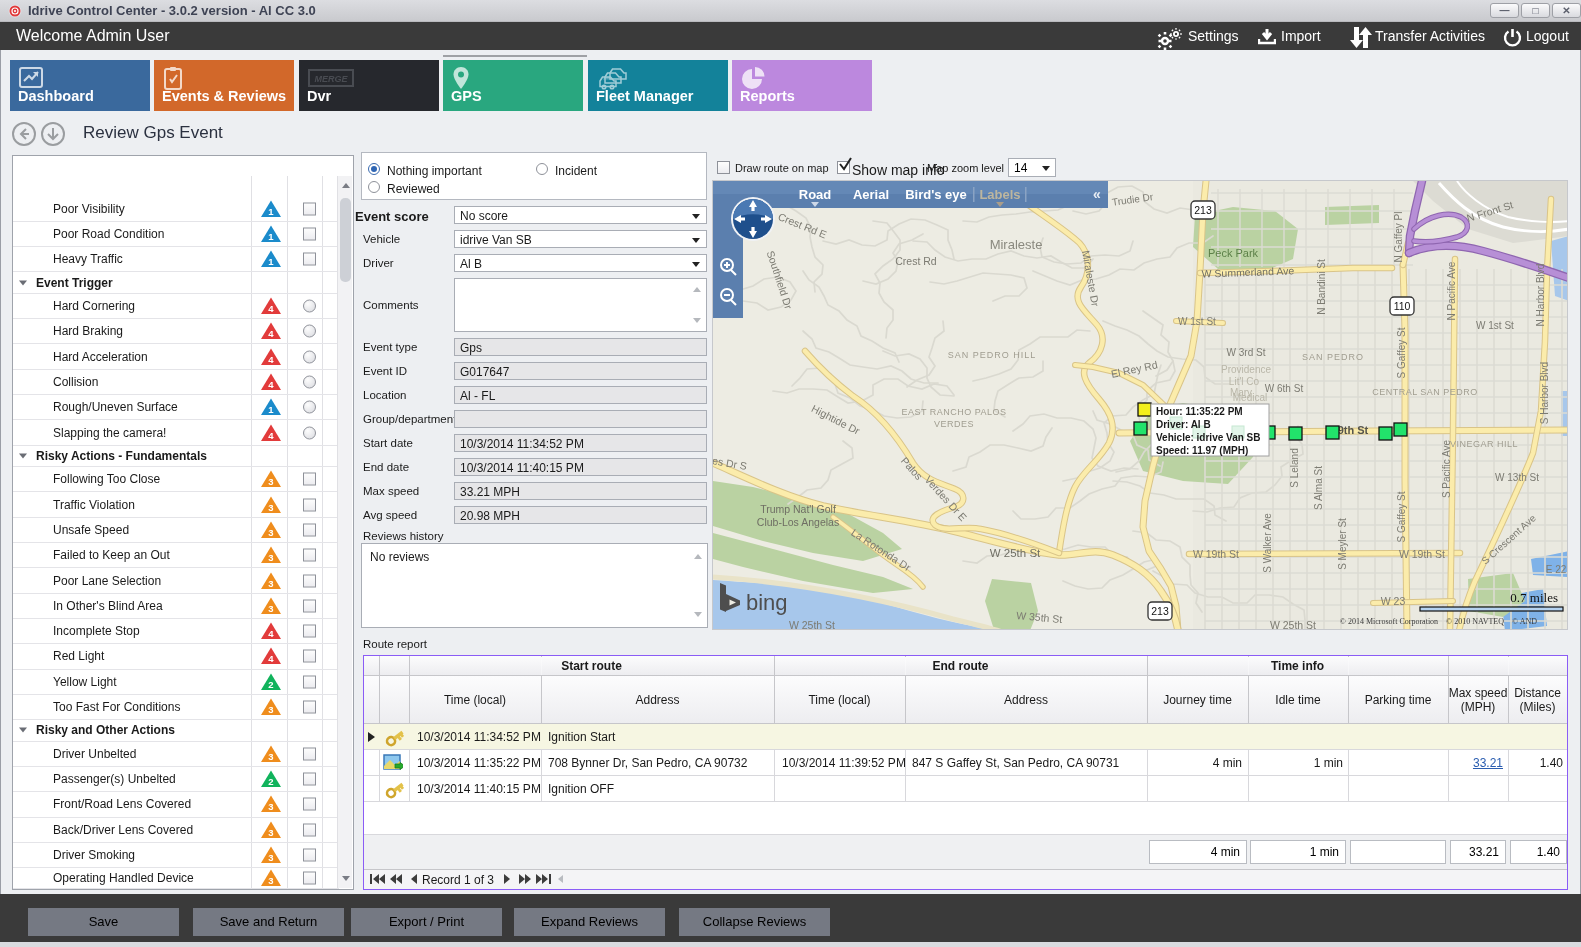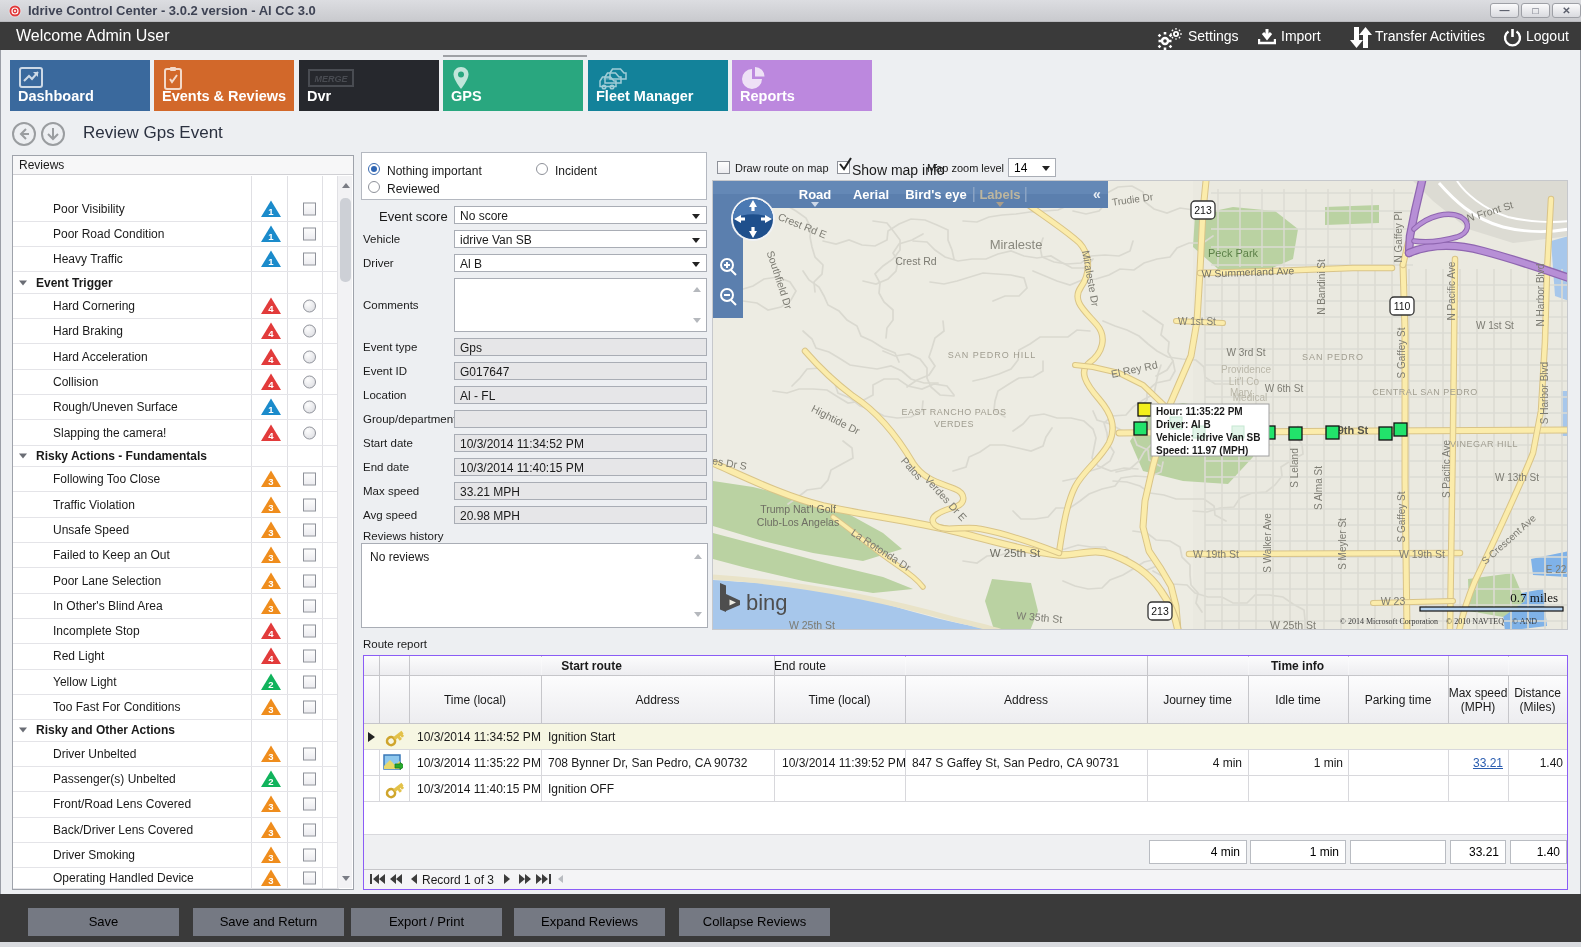--- a/index.html
+++ b/index.html
@@ -191,21 +191,20 @@
     </svg>
 </div>
 <div class="circbtn" style="left:41px">
   <svg width="20" height="20" viewBox="0 0 20 20">
       <path d="M10 4 V15 M5 10 L10 15 L15 10" fill="none" stroke="#9a9da0" stroke-width="2"></path>
     </svg>
 </div>
 <div id="pagetitle">Review Gps Event</div>
 
 <div id="tree">
-  <div id="treehdr">Reviews</div>
   <div class="tsep" style="left:238px; top:20px"></div>
   <div class="tsep" style="left:274px; top:20px"></div>
   <div class="tsep" style="left:309px; top:20px"></div>
   <div class="trow" style="top:40.5px; height:25.3px">
       <div class="txt">Poor Visibility</div>
       <svg class="tri" viewBox="0 0 22 19">
         <path d="M11 1 L21 17.5 H1 Z" fill="#1b8bcb"></path>
         <text x="11" y="15" font-size="9.5" font-weight="bold" fill="#fff" text-anchor="middle" font-family="Liberation Sans">1</text>
       </svg>
       <div class="cb"></div>
@@ -422,21 +421,21 @@
 </div>
 
 <div id="grpbox"></div>
 <div class="radio sel" style="left:368px; top:163px"></div>
 <div class="rlabel" style="left:387px; top:164px">Nothing important</div>
 <div class="radio" style="left:536px; top:163px"></div>
 <div class="rlabel" style="left:555px; top:164px">Incident</div>
 <div class="radio" style="left:368px; top:181px"></div>
 <div class="rlabel" style="left:387px; top:182px">Reviewed</div>
 
-<div class="flabel" style="left:379px; top:209px; font-weight:normal; font-size:13px">Event score</div>
+<div class="flabel" style="left:355px; top:209px; font-weight:bold; font-size:13px">Event score</div>
 <div class="fbox" style="top:206px">No score<div class="darr"></div></div>
 <div class="flabel" style="top:233px">Vehicle</div>
 <div class="fbox" style="top:230px">idrive Van SB<div class="darr"></div></div>
 <div class="flabel" style="top:257px">Driver</div>
 <div class="fbox" style="top:254px">Al B<div class="darr"></div></div>
 <div class="flabel" style="top:299px">Comments</div>
 <div class="fbox" style="top:278px; height:54px">
     <div style="position:absolute;right:5px;top:8px;width:0;height:0;border-left:4px solid transparent;border-right:4px solid transparent;border-bottom:5px solid #b5b8bd"></div>
     <div style="position:absolute;right:5px;bottom:8px;width:0;height:0;border-left:4px solid transparent;border-right:4px solid transparent;border-top:5px solid #b5b8bd"></div>
   </div>
@@ -676,21 +675,21 @@
         <circle cx="14" cy="114" r="6"></circle>
         <path d="M18 119 L23 124 M11 114 H17"></path>
       </g>
 </svg>
 </div>
 
 <div id="rt">
   <div class="rthdr" style="left:0;top:0;width:1203px;height:20px"></div>
   <div class="rthdr" style="left:0;top:20px;width:1203px;height:48px"></div>
   <div class="rtcell" style="left:45px;top:3px;width:365px;text-align:center;font-weight:bold">Start route</div>
-  <div class="rtcell" style="left:410px;top:3px;width:373px;text-align:left;font-weight:normal">End route</div>
+  <div class="rtcell" style="left:410px;top:3px;width:373px;text-align:center;font-weight:bold">End route</div>
   <div class="rtcell" style="left:783px;top:3px;width:301px;text-align:center;font-weight:bold">Time info</div>
   <div class="rtcell" style="left:45px;top:37px;width:132px;text-align:center">Time (local)</div>
   <div class="rtcell" style="left:177px;top:37px;width:233px;text-align:center">Address</div>
   <div class="rtcell" style="left:410px;top:37px;width:131px;text-align:center">Time (local)</div>
   <div class="rtcell" style="left:541px;top:37px;width:242px;text-align:center">Address</div>
   <div class="rtcell" style="left:783px;top:37px;width:101px;text-align:center">Journey time</div>
   <div class="rtcell" style="left:884px;top:37px;width:100px;text-align:center">Idle time</div>
   <div class="rtcell" style="left:984px;top:37px;width:100px;text-align:center">Parking time</div>
   <div class="rtcell" style="left:1084px;top:30px;width:60px;text-align:center;line-height:14px">Max speed<br>(MPH)</div>
   <div class="rtcell" style="left:1144px;top:30px;width:59px;text-align:center;line-height:14px">Distance<br>(Miles)</div>

